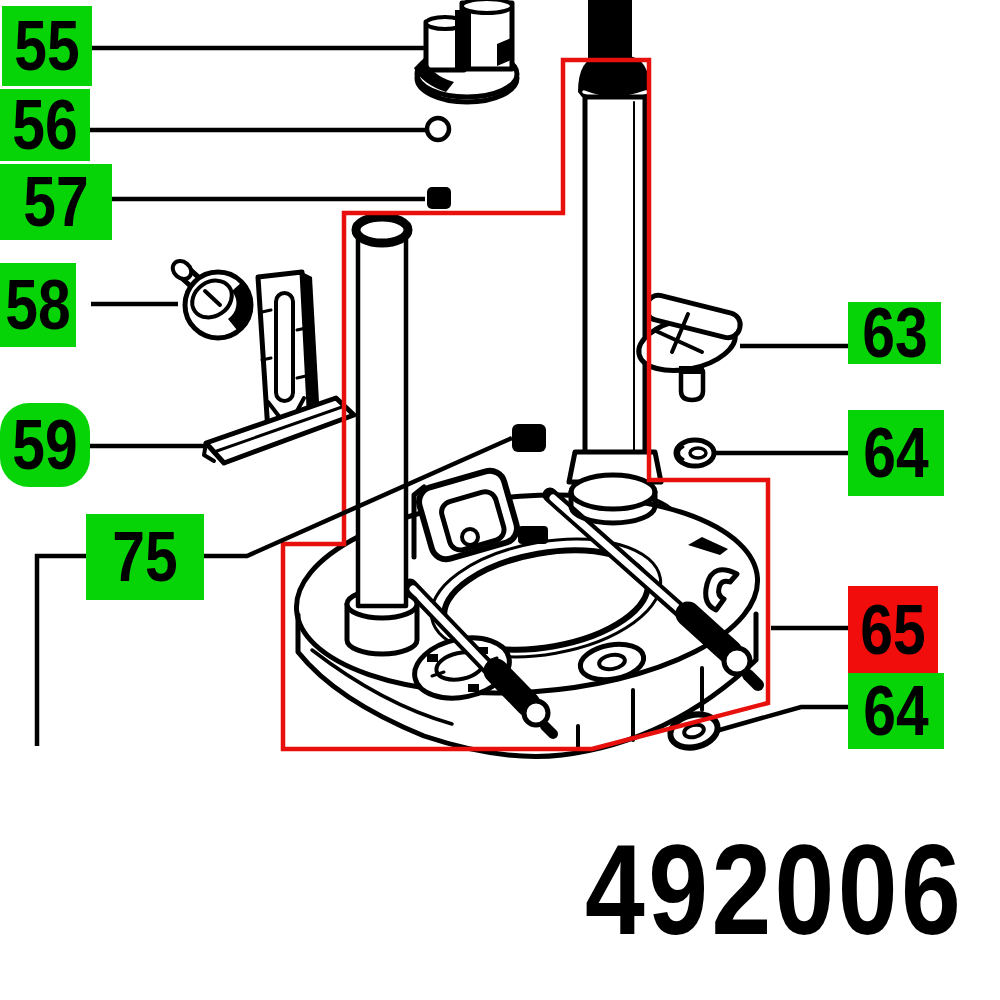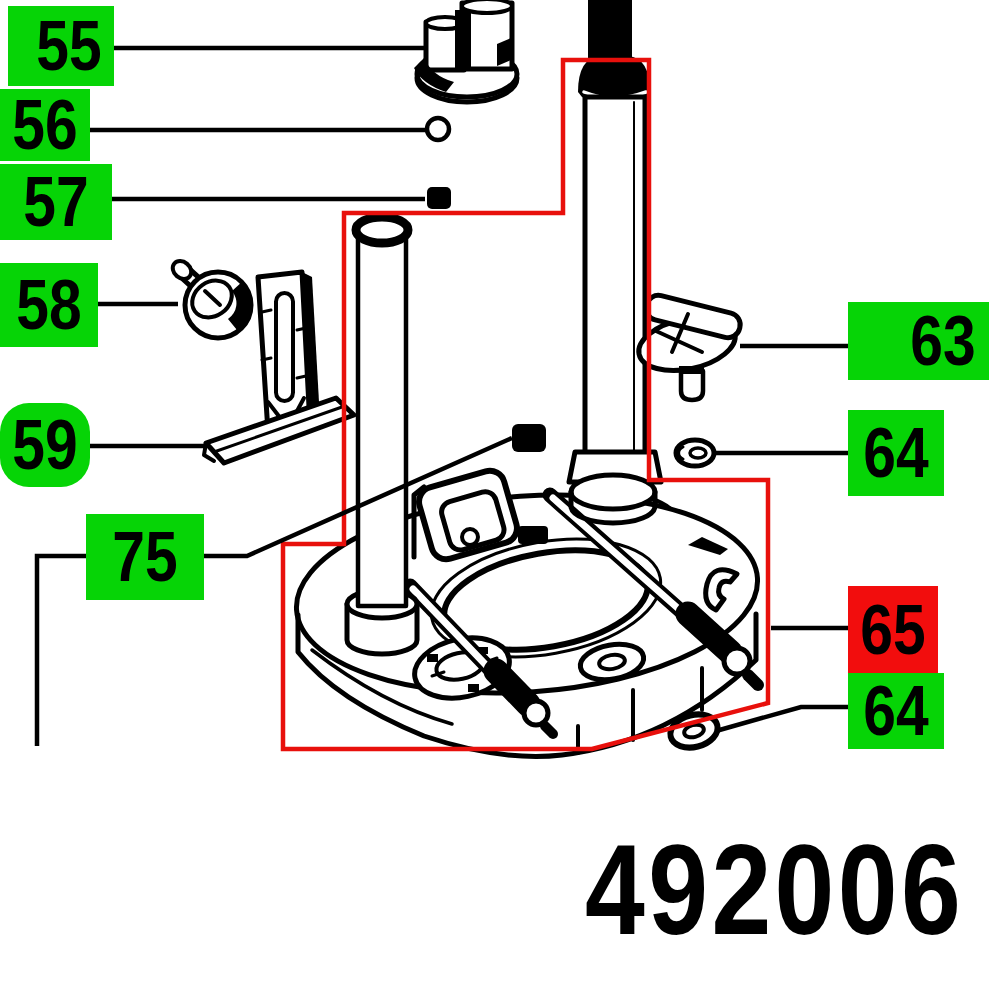--- a/index.html
+++ b/index.html
@@ -177,39 +177,39 @@
     <path d="M90 446 H205"></path>
     <path d="M86 556 H37 V746"></path>
     <path d="M181 556 H247 L512 438"></path>
     <path d="M740 346 H848"></path>
     <path d="M715 453 H848"></path>
     <path d="M771 628 H848"></path>
     <path d="M848 707 H801 L716 731"></path>
   </g>
 </svg>
 
-<div class="callout" style="left:8px;top:6px;width:90px;height:80px;padding-left:16px;" data-style="green">
+<div class="callout" style="left:2px;top:6px;width:90px;height:80px;" data-style="green">
   <span>55</span>
 </div>
 <div class="callout" style="left:0;top:89px;width:90px;height:72px;" data-style="green">
   <span>56</span>
 </div>
 <div class="callout" style="left:0;top:164px;width:112px;height:76px;" data-style="green">
   <span>57</span>
 </div>
-<div class="callout" style="left:0;top:263px;width:98px;height:84px;" data-style="green">
+<div class="callout" style="left:0;top:263px;width:76px;height:84px;" data-style="green">
   <span>58</span>
 </div>
 <div class="callout" style="left:0;top:403px;width:90px;height:84px;border-radius:29px;" data-style="green">
   <span>59</span>
 </div>
 <div class="callout" style="left:86px;top:514px;width:118px;height:86px;" data-style="green">
   <span>75</span>
 </div>
-<div class="callout" style="left:848px;top:302px;width:93px;height:78px;padding-left:48px;" data-style="green">
+<div class="callout" style="left:848px;top:302px;width:93px;height:62px;" data-style="green">
   <span>63</span>
 </div>
 <div class="callout" style="left:848px;top:410px;width:96px;height:86px;" data-style="green">
   <span>64</span>
 </div>
 <div class="callout" style="left:848px;top:586px;width:90px;height:87px;" data-style="red">
   <span>65</span>
 </div>
 <div class="callout" style="left:848px;top:673px;width:96px;height:76px;" data-style="green">
   <span>64</span>

